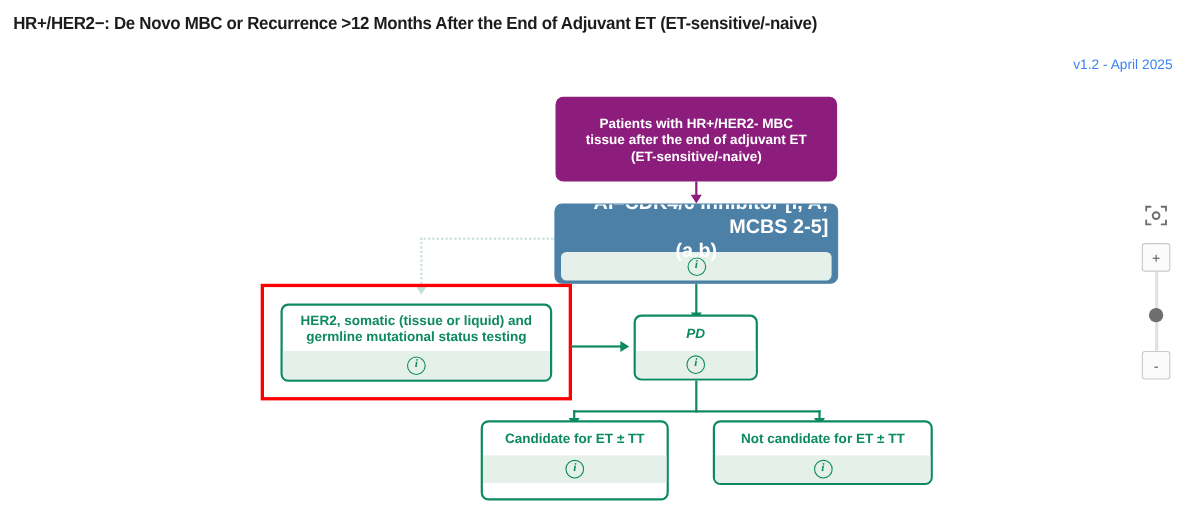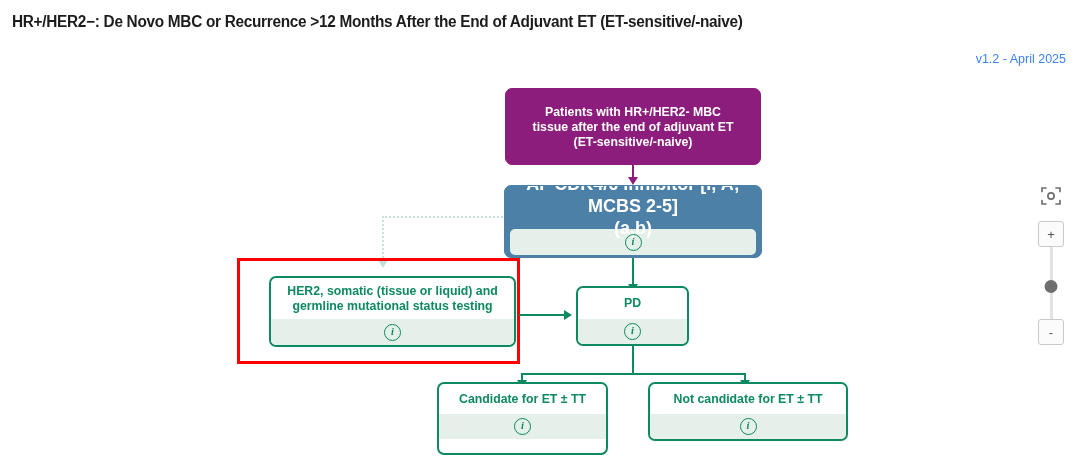--- a/index.html
+++ b/index.html
@@ -25,21 +25,21 @@
   }
 
   
   .canvas{position:absolute;left:0;top:70px;width:1080px;height:401px;}
 
   
   .node{position:absolute;box-sizing:border-box;border-radius:7px;overflow:hidden;}
   .node .head{
     box-sizing:border-box;width:100%;
     display:flex;align-items:center;justify-content:center;
-    text-align:center;font-weight:bold;line-height:1.22;
+    text-align:right;font-weight:bold;line-height:1.22;
   }
   .node .infobar{
     box-sizing:border-box;width:100%;
     background:#e4f0e9;
     display:flex;align-items:center;justify-content:center;
   }
 
   
   .n-purple{background:#8c1d7c;border:1px solid #8c1d7c;}
   .n-purple .head{color:#ffffff;font-size:12.3px;padding:7px 8px;}
@@ -155,35 +155,35 @@
       <div class="infobar" style="height:26px;margin:2px 5px 0;width:auto;">
         <span class="iglyph">i</span>
       </div>
     </div>
 
     <div class="ln ln-v" style="left:632px;top:188px;height:28px;"></div>
     <div class="arrow-d" style="left:628px;top:214px;"></div>
 
     <div class="selection" style="left:237px;top:188px;width:283px;height:106px;"></div>
 
-    <div class="node n-green" style="left:255px;top:206px;width:247px;height:71px;margin-left:14px;">
+    <div class="node n-green" style="left:255px;top:206px;width:247px;height:71px;">
       <div class="head" style="height:41px;flex-direction:column;">
         <span>HER2, somatic (tissue or liquid) and</span>
         <span>germline mutational status testing</span>
       </div>
       <div class="infobar" style="height:26px;">
         <span class="iglyph">i</span>
       </div>
     </div>
 
     <div class="ln ln-h" style="left:519px;top:244px;width:47px;"></div>
     <div class="arrow-r" style="left:564px;top:240px;"></div>
 
     <div class="node n-green" style="left:576px;top:216px;width:113px;height:60px;">
-      <div class="head" style="height:31px;">PD</div>
+      <div class="head" style="height:31px;font-style:italic;">PD</div>
       <div class="infobar" style="height:25px;">
         <span class="iglyph">i</span>
       </div>
     </div>
 
     <div class="ln ln-v" style="left:632px;top:276px;height:29px;"></div>
     <div class="ln ln-h" style="left:521px;top:303px;width:225px;"></div>
     <div class="ln ln-v" style="left:521px;top:303px;height:9px;"></div>
     <div class="arrow-d" style="left:517px;top:310px;"></div>
     <div class="ln ln-v" style="left:744px;top:303px;height:9px;"></div>

